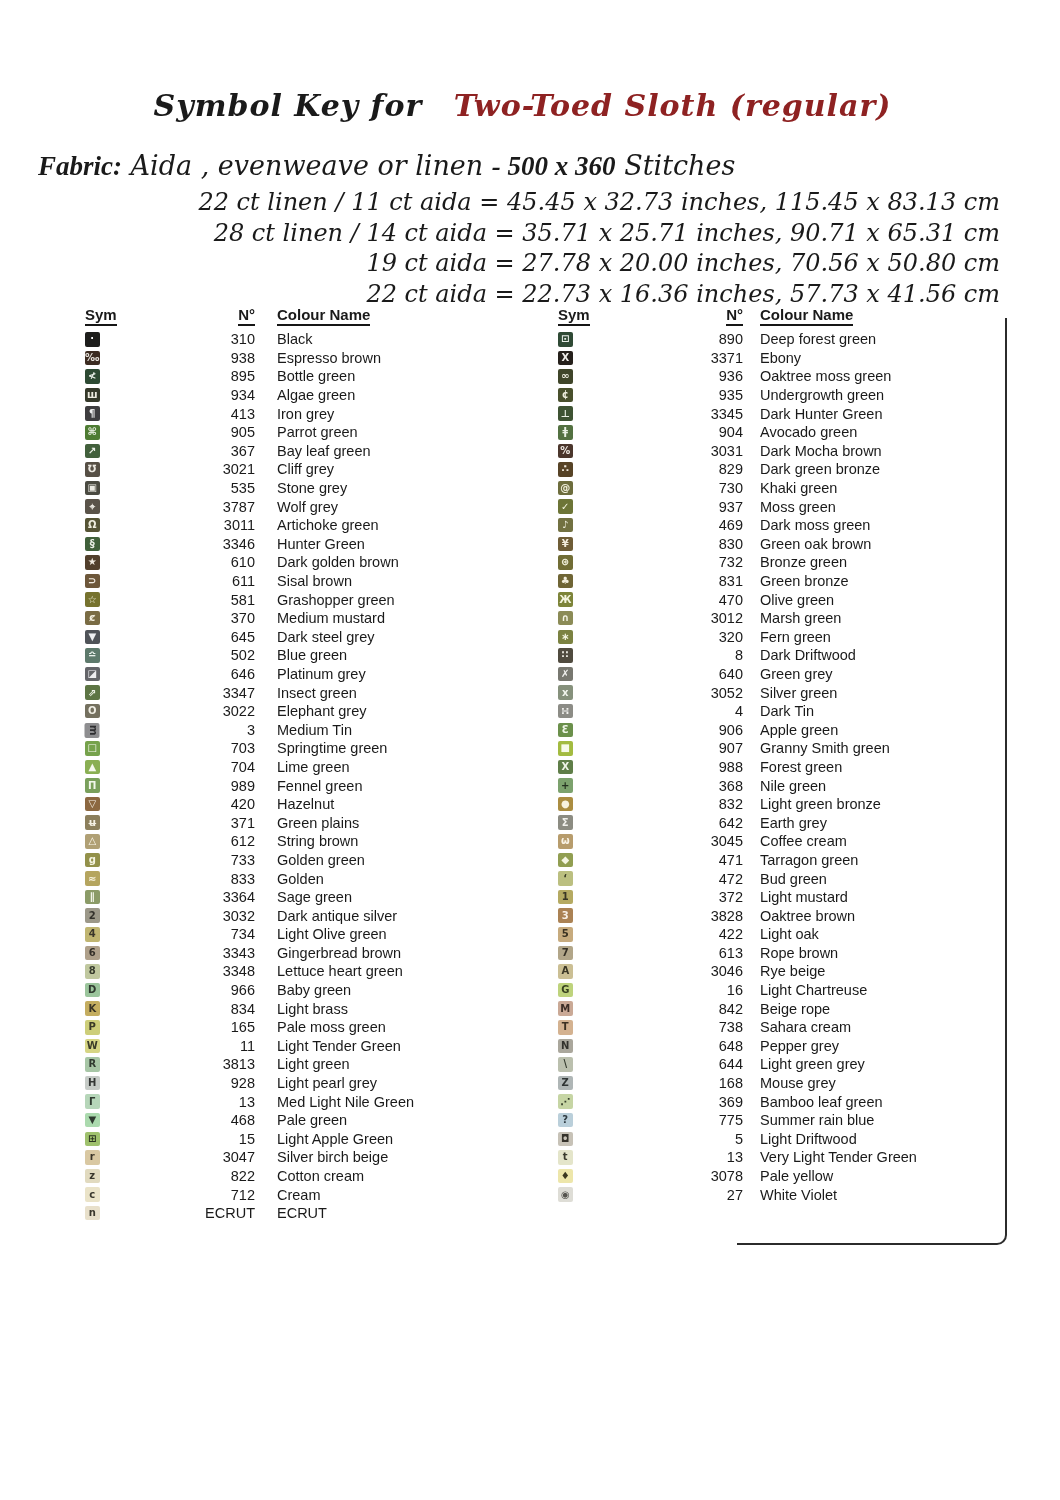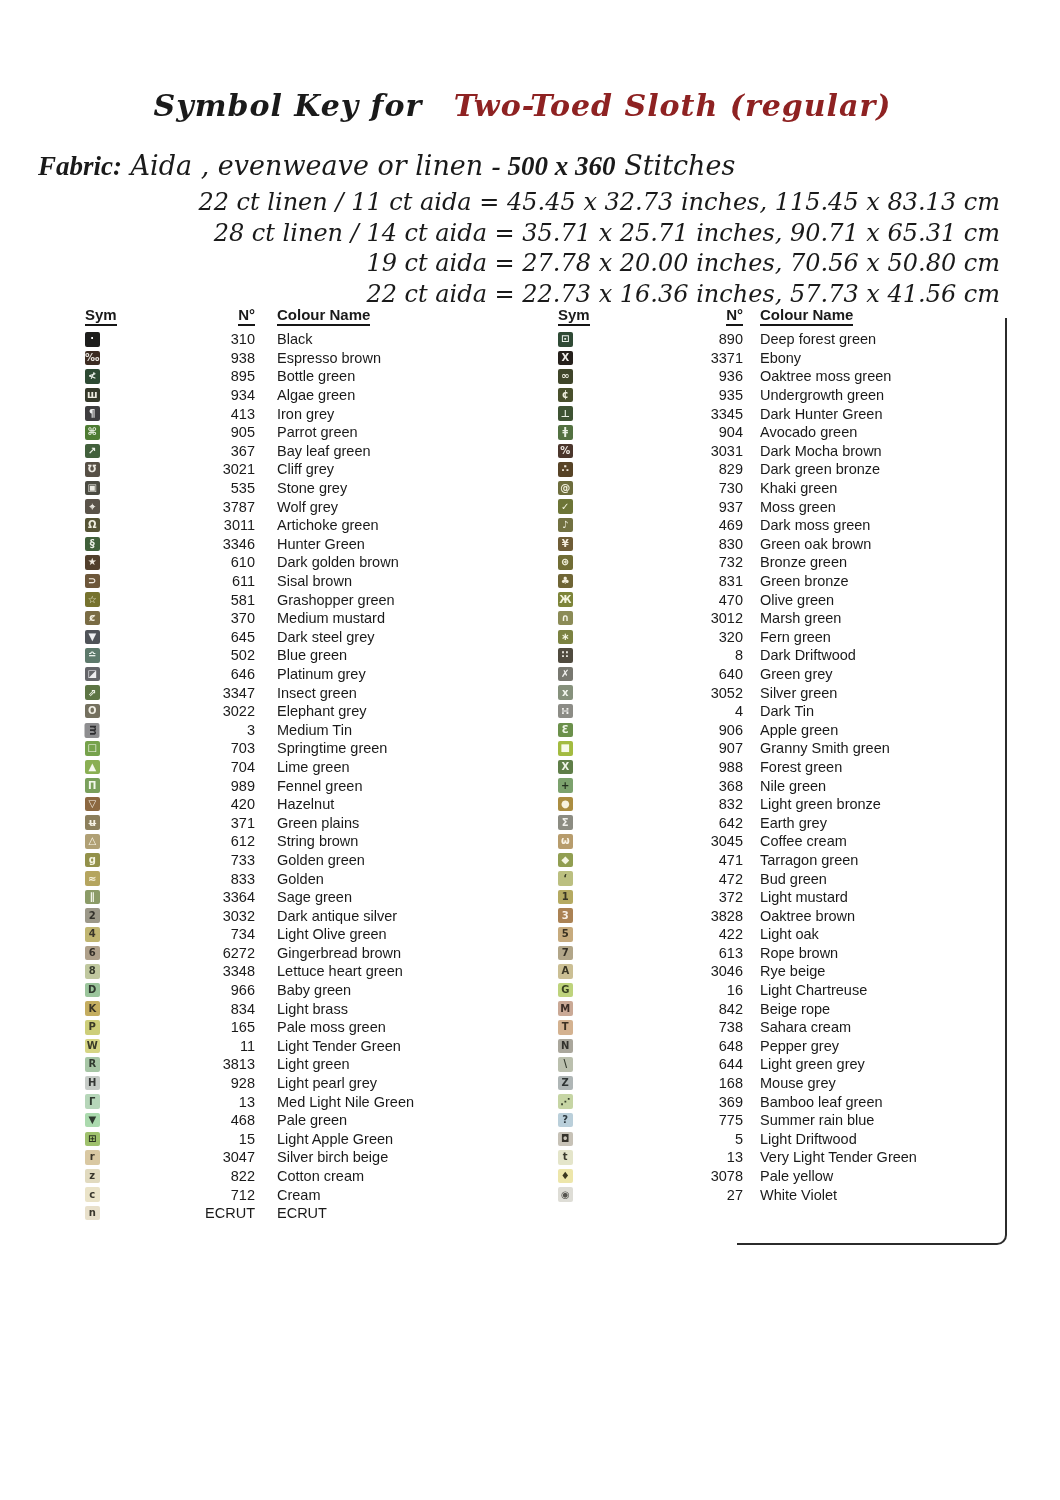--- a/index.html
+++ b/index.html
@@ -234,21 +234,21 @@
         <span class="num">3032</span>
         <span class="name">Dark antique silver</span>
       </div>
       <div class="row">
         <span class="sym" style="background: rgb(192, 181, 113); color: rgb(58, 54, 42);">4</span>
         <span class="num">734</span>
         <span class="name">Light Olive green</span>
       </div>
       <div class="row">
         <span class="sym" style="background: rgb(175, 160, 138); color: rgb(52, 47, 40);">6</span>
-        <span class="num">6272</span>
+        <span class="num">3343</span>
         <span class="name">Gingerbread brown</span>
       </div>
       <div class="row">
         <span class="sym" style="background: rgb(192, 200, 159); color: rgb(54, 58, 44);">8</span>
         <span class="num">3348</span>
         <span class="name">Lettuce heart green</span>
       </div>
       <div class="row">
         <span class="sym" style="background: rgb(155, 197, 156); color: rgb(47, 58, 47);">D</span>
         <span class="num">966</span>

